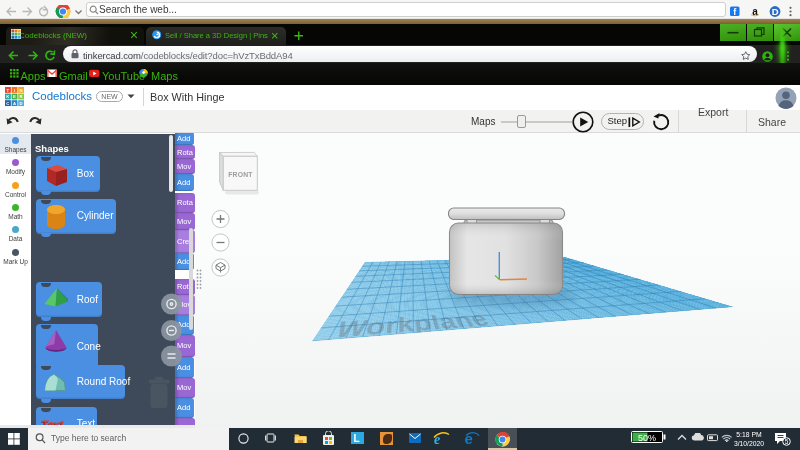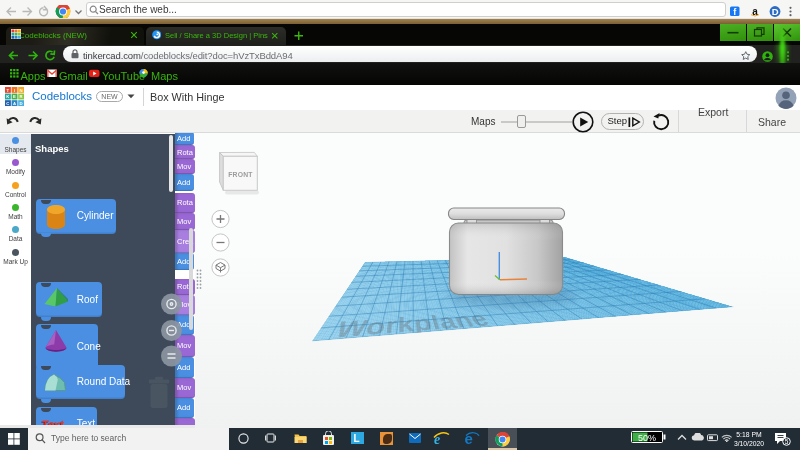--- a/index.html
+++ b/index.html
@@ -395,20 +395,30 @@
     <div class="abs sbitem" style="left:0;top:1px;height:20px;width:31px;background:#e4e9f0"></div>
     <div class="abs sbitem" style="top:4px"><span class="dot" style="background:#4a90e2"></span>Shapes</div>
     <div class="abs sbitem" style="top:26px"><span class="dot" style="background:#9b59d0"></span>Modify</div>
     <div class="abs sbitem" style="top:48.5px"><span class="dot" style="background:#f5a11f"></span>Control</div>
     <div class="abs sbitem" style="top:71px"><span class="dot" style="background:#3cb52e"></span>Math</div>
     <div class="abs sbitem" style="top:93px"><span class="dot" style="background:#4aa8c8"></span>Data</div>
     <div class="abs sbitem" style="top:115.5px"><span class="dot" style="background:#4a5560"></span>Mark Up</div>
 
     <div class="abs" id="panel">
       <div class="abs" style="left:4px;top:9px;font-size:9.5px;font-weight:bold">Shapes</div>
+      <div class="blk" style="top:22px;width:64px;height:35.5px">
+          <i></i>
+          <u></u>
+          <svg class="abs" style="left:6px;top:4px" width="28" height="28" viewBox="0 0 28 28">
+            <polygon points="5,8 16,5 25,9 14,12" fill="#e04a3a"></polygon>
+            <polygon points="5,8 14,12 14,26 5,21" fill="#b22822"></polygon>
+            <polygon points="14,12 25,9 25,22 14,26" fill="#992020"></polygon>
+          </svg>
+          <em class="abs blktx">Box</em>
+        </div>
       <div class="blk" style="top:64.5px;width:80.5px;height:35px">
           <i></i>
           <u></u>
           <svg class="abs" style="left:7px;top:4px" width="26" height="28" viewBox="0 0 26 28">
             <path d="M4 6.5v15c0 2.5 4 4.5 9 4.5s9-2 9-4.5v-15z" fill="#d98414"></path>
             <path d="M13 11c5 0 9-2 9-4.5S18 2 13 2 4 4 4 6.5 8 11 13 11z" fill="#f0a62a"></path>
           </svg>
           <em class="abs blktx">Cylinder</em>
         </div>
       <div class="blk" style="top:148px;width:66px;height:35px">
@@ -431,21 +441,21 @@
           </svg>
           <em class="abs blktx">Cone</em>
         </div>
       <div class="blk" style="top:230.5px;width:89px;height:34.5px">
           <i></i>
           <u></u>
           <svg class="abs" style="left:6px;top:5px" width="28" height="24" viewBox="0 0 28 24">
             <path d="M3 20.5Q3.5 8 12 4.5q7.5 3.5 10.5 8l1 8z" fill="#6fbdb0" stroke="#569b90" stroke-width="1"></path>
             <path d="M3 20.5Q3.5 8 12 4.5q2.8 1.8 3.8 5L13.5 20.5z" fill="#a8ded4"></path>
           </svg>
-          <em class="abs blktx">Round Data</em>
+          <em class="abs blktx">Round Roof</em>
         </div>
       <div class="blk" style="top:272.5px;width:61px;height:35px">
           <i></i>
           <svg class="abs" style="left:5px;top:10px" width="32" height="16" viewBox="0 0 32 16">
             <text x="1" y="12" font-family="Liberation Sans" font-weight="bold" font-size="11" fill="#8f1f1e" transform="skewX(-8)">Text</text>
             <text x="2.2" y="11.3" font-family="Liberation Sans" font-weight="bold" font-size="11" fill="#e03a2e" transform="skewX(-8)">Text</text>
           </svg>
           <em class="abs blktx">Text</em>
         </div>
     </div>

